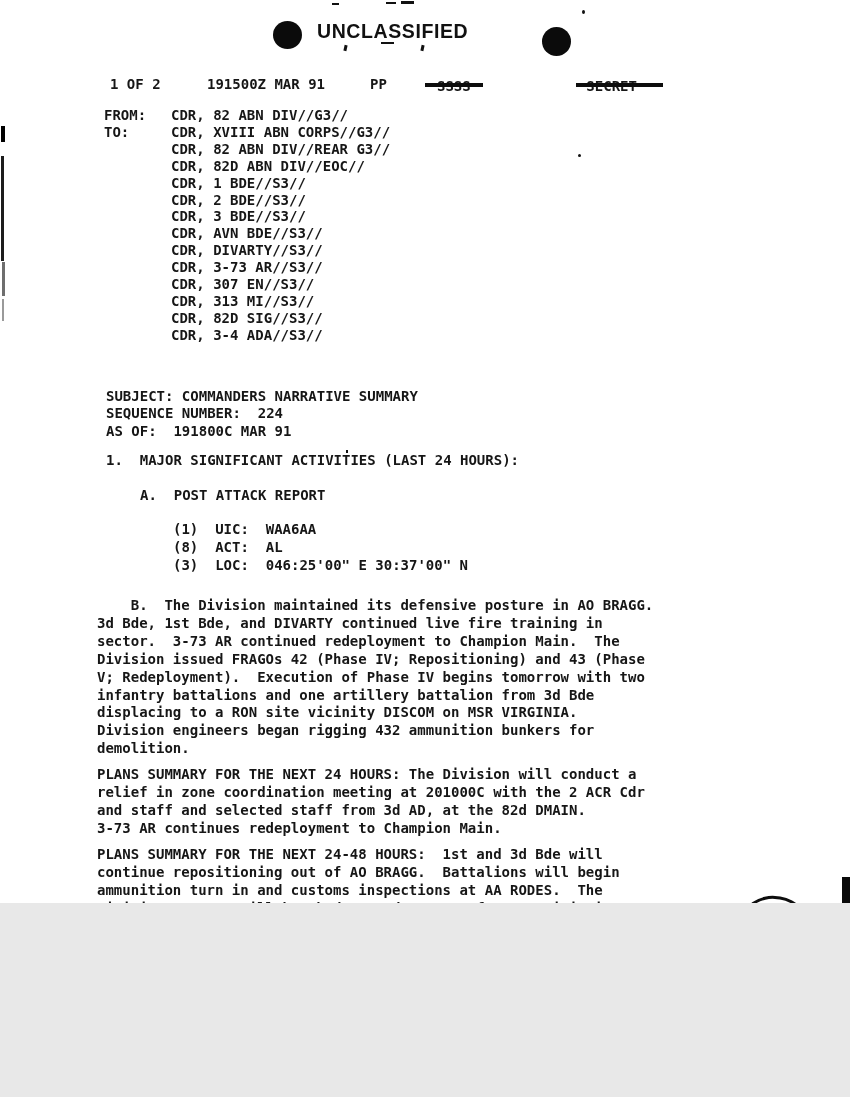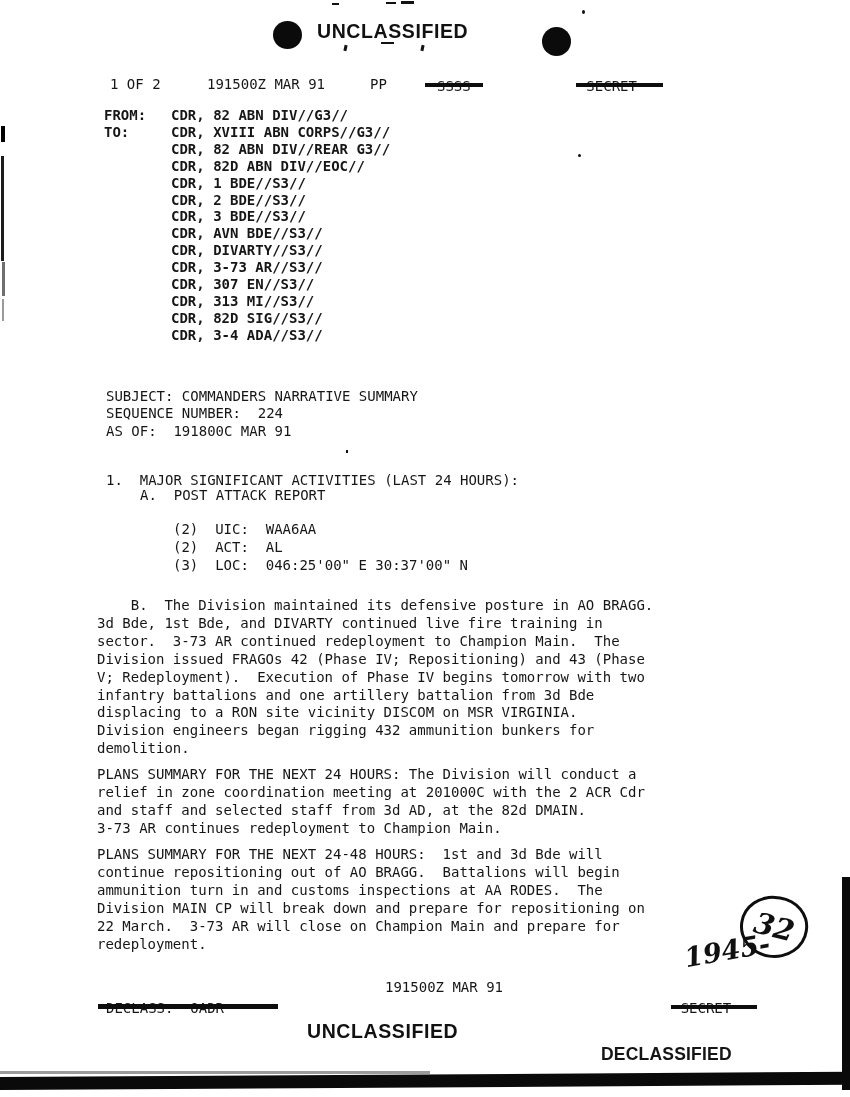--- a/index.html
+++ b/index.html
@@ -1,24 +1,24 @@
 <!DOCTYPE html>
 <html><head>
 <meta charset="utf-8">
 <style>
   html,body{margin:0;padding:0;background:#e8e8e8;}
   .page{
-    position:relative;width:850px;height:1097px;background:#ffffff;
+    position:relative;width:850px;height:903px;background:#ffffff;
     overflow:hidden;margin:0 auto;
     font-family:"DejaVu Sans Mono","Liberation Mono",monospace;
     color:#161616;
   }
   .mono{
     font-family:"DejaVu Sans Mono","Liberation Mono",monospace;
-    font-weight:normal;font-size:14px;white-space:pre;color:#161616;
+    font-weight:bold;font-size:14px;white-space:pre;color:#161616;
     letter-spacing:0px;
   }
   .abs{position:absolute;}
   .sans-head{
     font-family:"Liberation Sans",sans-serif;font-weight:bold;
     font-size:19.5px;letter-spacing:0.6px;color:#111;
   }
   .stamp{
     font-family:"Liberation Sans",sans-serif;font-weight:bold;
     font-size:17.5px;letter-spacing:0.2px;color:#151515;line-height:22px;
@@ -144,28 +144,28 @@
         <span>CDR, 3-4 ADA//S3//</span>
       </div>
   </div>
 
   <div class="abs subject" style="left:106px;top:388px;">
     <div class="mono">SUBJECT: COMMANDERS NARRATIVE SUMMARY</div>
     <div class="mono">SEQUENCE NUMBER:  224</div>
     <div class="mono">AS OF:  191800C MAR 91</div>
   </div>
 
-  <div class="abs mono" style="left:106px;top:472px;">1.  MAJOR SIGNIFICANT ACTIVITIES (LAST 24 HOURS):</div>
+  <div class="abs mono" style="left:106px;top:452px;">1.  MAJOR SIGNIFICANT ACTIVITIES (LAST 24 HOURS):</div>
   <div class="abs mark" style="left:346px;top:450px;width:2px;height:3px;"></div>
 
   <div class="abs mono" style="left:140px;top:487px;">A.  POST ATTACK REPORT</div>
 
   <div class="abs pa-lines" style="left:173px;top:520px;">
-    <div class="mono">(2)  UIC:  WAA6AA</div>
-    <div class="mono">(2)  ACT:  AL</div>
+    <div class="mono">(1)  UIC:  WAA6AA</div>
+    <div class="mono">(8)  ACT:  AL</div>
     <div class="mono">(3)  LOC:  046:25'00" E 30:37'00" N</div>
   </div>
 
   <div class="abs mono par" style="left:97px;top:597px;">    B.  The Division maintained its defensive posture in AO BRAGG.
 3d Bde, 1st Bde, and DIVARTY continued live fire training in
 sector.  3-73 AR continued redeployment to Champion Main.  The
 Division issued FRAGOs 42 (Phase IV; Repositioning) and 43 (Phase
 V; Redeployment).  Execution of Phase IV begins tomorrow with two
 infantry battalions and one artillery battalion from 3d Bde
 displacing to a RON site vicinity DISCOM on MSR VIRGINIA.

